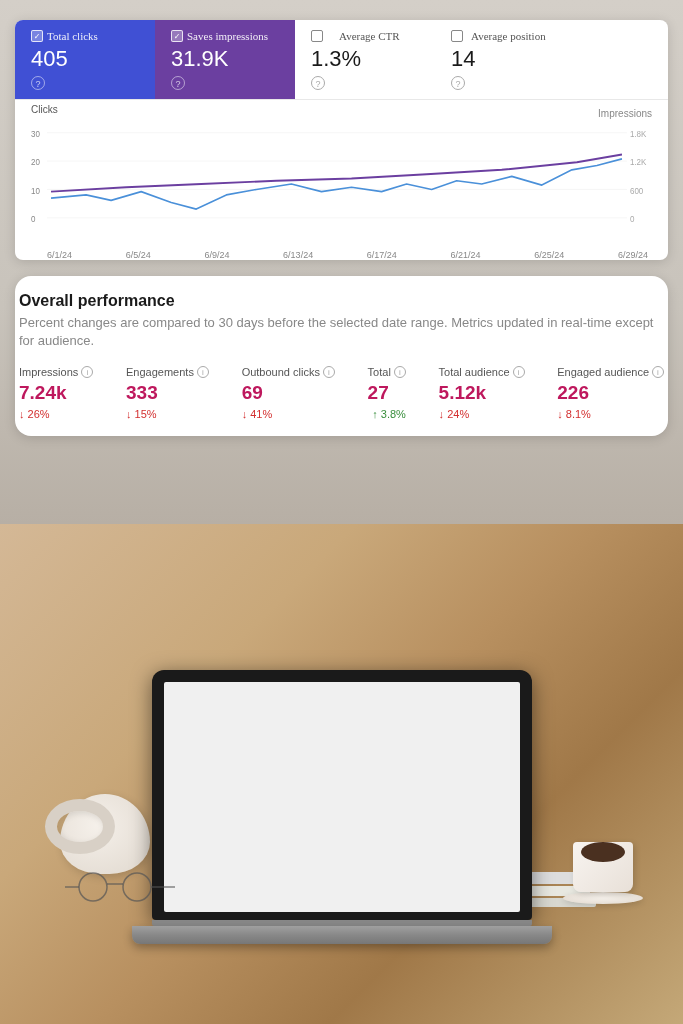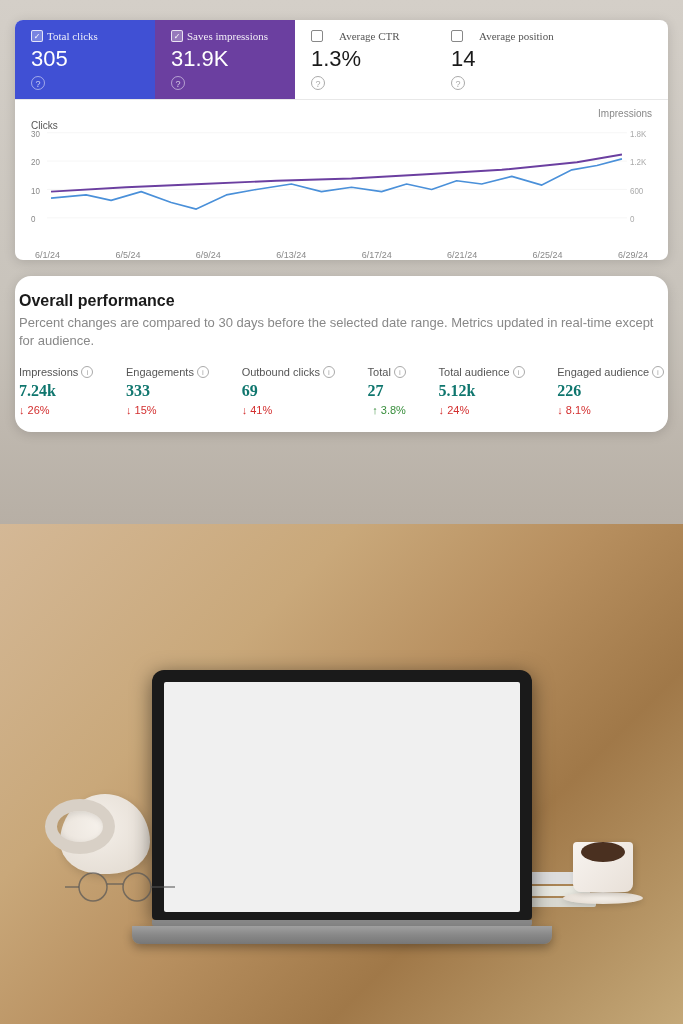--- a/index.html
+++ b/index.html
@@ -306,21 +306,21 @@
     }
 
     .chart-area {
       padding: 8px 16px 12px;
       position: relative;
       height: 160px;
     }
 
     .chart-y-label-left {
       position: absolute;
-      top: 20px;
+      top: 4px;
       left: 16px;
       font-size: 10px;
       color: #555;
     }
 
     .chart-y-label-right {
       position: absolute;
       top: 8px;
       right: 16px;
       font-size: 10px;
@@ -331,20 +331,21 @@
       width: 100%;
       height: 120px;
       margin-top: 16px;
     }
 
     .chart-x-labels {
       display: flex;
       justify-content: space-between;
       padding: 0 4px;
       margin-top: 2px;
+      margin-left: 12px;
     }
 
     .chart-x-label {
       font-size: 9px;
       color: #888;
     }
 
     
     .performance-panel {
       background: #fff;
@@ -394,24 +395,23 @@
       border-radius: 50%;
       font-size: 8px;
       text-align: center;
       line-height: 12px;
       color: #aaa;
       display: inline-block;
       cursor: pointer;
     }
 
     .perf-metric-value {
-      font-size: 16px;
+      font-size: 19px;
       font-weight: 600;
-      color: #0f766e;
-      font-family: Liberation Serif, serif;
+      color: #be185d;
     }
 
     .perf-change {
       font-size: 11px;
       font-weight: 500;
     }
 
     .perf-change.down {
       color: #d32f2f;
     }
@@ -433,21 +433,21 @@
 <div class="panels-container">
 
   <div class="search-console-panel">
     <div class="metrics-row">
 
       <div class="metric-box active-clicks">
         <div class="metric-checkbox">
           <div class="checkbox-icon">✓</div>
           <span class="metric-label metric-label-active">Total clicks</span>
         </div>
-        <div class="metric-value metric-value-active">305</div>
+        <div class="metric-value metric-value-active">405</div>
         <div class="metric-help">?</div>
       </div>
 
       <div class="metric-box active-impressions">
         <div class="metric-checkbox">
           <div class="checkbox-icon">✓</div>
           <span class="metric-label metric-label-active">Saves impressions</span>
         </div>
         <div class="metric-value metric-value-active">31.9K</div>
         <div class="metric-help">?</div>
@@ -458,21 +458,21 @@
           <div class="checkbox-icon-inactive"></div>
           <span class="metric-label metric-label-inactive" style="margin-left:12px;">Average CTR</span>
         </div>
         <div class="metric-value metric-value-inactive">1.3%</div>
         <div class="metric-help metric-help-inactive">?</div>
       </div>
 
       <div class="metric-box inactive">
         <div class="metric-checkbox">
           <div class="checkbox-icon-inactive"></div>
-          <span class="metric-label metric-label-inactive" style="margin-left:12px;">Average position</span>
+          <span class="metric-label metric-label-inactive" style="margin-left:4px;">Average position</span>
         </div>
         <div class="metric-value metric-value-inactive">14</div>
         <div class="metric-help metric-help-inactive">?</div>
       </div>
 
     </div>
 
     <div class="chart-area">
       <span class="chart-y-label-left">Clicks</span>
       <span class="chart-y-label-right">Impressions</span>

